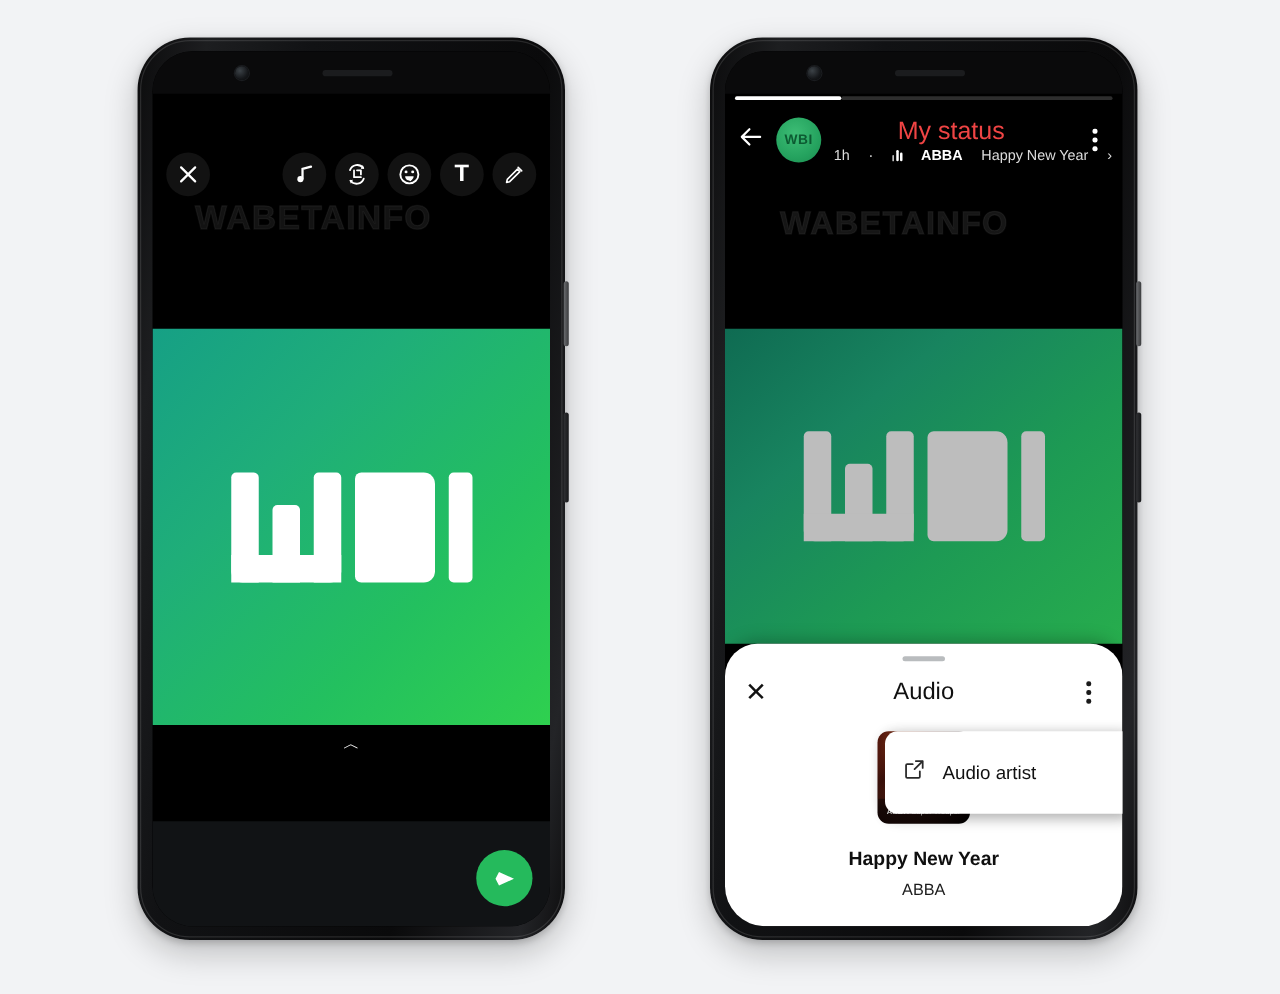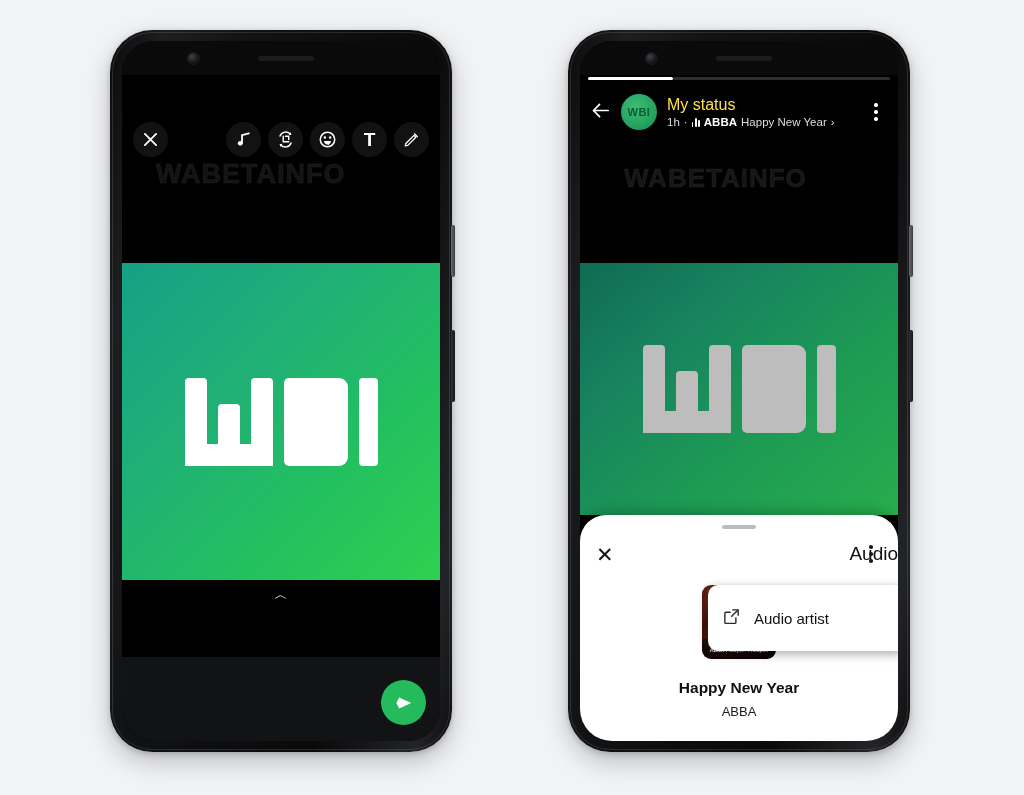--- a/index.html
+++ b/index.html
@@ -151,23 +151,23 @@
     position:absolute; top: 44px; left:0; right:1px; height: 54px;
     display:flex; align-items:center; padding: 0 10px; gap: 10px; z-index: 12;
   }
   .avatar {
     width: 36px; height:36px; border-radius:50%;
     background: radial-gradient(circle at 42% 36%, #3dbd75 0%, #25a35f 60%, #1b8c4f 100%);
     display:flex; align-items:center; justify-content:center;
     font-size: 11px; font-weight: 800; color:#0c5b32; letter-spacing: .5px; flex:0 0 auto;
   }
   .status-meta { flex:1; min-width:0; }
-  .status-title { color:#fde047; font-size: 16px; font-weight: 500; line-height: 1.15; }
+  .status-title { color:#ef4444; font-size: 20px; font-weight: 500; line-height: 1.15; text-align: center; }
   .status-sub {
-    color:#dcdcdc; font-size: 11.5px; display:flex; align-items:center; gap:4px;
+    color:#dcdcdc; font-size: 11.5px; display:flex; align-items:center; gap:15px;
     margin-top: 2px; white-space:nowrap;
   }
   .status-sub .artist { font-weight: 700; color:#fff; }
   .eq { display:inline-flex; align-items:flex-end; gap:1.4px; height:9px; }
   .eq i { width:1.8px; background:#fff; border-radius:1px; }
   .eq i:nth-child(1){height:5px} .eq i:nth-child(2){height:9px} .eq i:nth-child(3){height:7px}
   .kebab { width: 22px; display:flex; flex-direction:column; align-items:center; gap:3.5px; flex:0 0 auto;}
   .kebab i { width:3.4px;height:3.4px;border-radius:50%;background:#fff; display:block;}
 
   
@@ -178,21 +178,21 @@
   }
   .sheet-handle {
     width: 34px; height:4px; border-radius:3px; background:#b9bcbe;
     margin: 10px auto 0;
   }
   .sheet-top {
     display:flex; align-items:center; padding: 8px 16px 0; position:relative; height: 42px;
   }
   .sheet-x { font-size: 21px; color:#121212; line-height:1; width: 24px; }
   .sheet-title {
-    position:absolute; left:0; right:0; text-align:right;
+    position:absolute; left:0; right:0; text-align:center;
     font-size: 19px; color:#101010; font-weight: 400; pointer-events:none;
   }
   .sheet-kebab { margin-left:auto; width: 22px; display:flex; flex-direction:column; align-items:center; gap:3.5px;}
   .sheet-kebab i { width:3.6px;height:3.6px;border-radius:50%;background:#1a1a1a; display:block;}
 
   .art-wrap { display:flex; justify-content:center; margin-top: 14px; }
   .album-art {
     width: 74px; height: 74px; border-radius: 9px; overflow:hidden; position:relative;
     background: radial-gradient(ellipse at 30% 18%, #b8521f 0%, #5c1c10 28%, #1a0a08 62%, #000 100%);
   }

